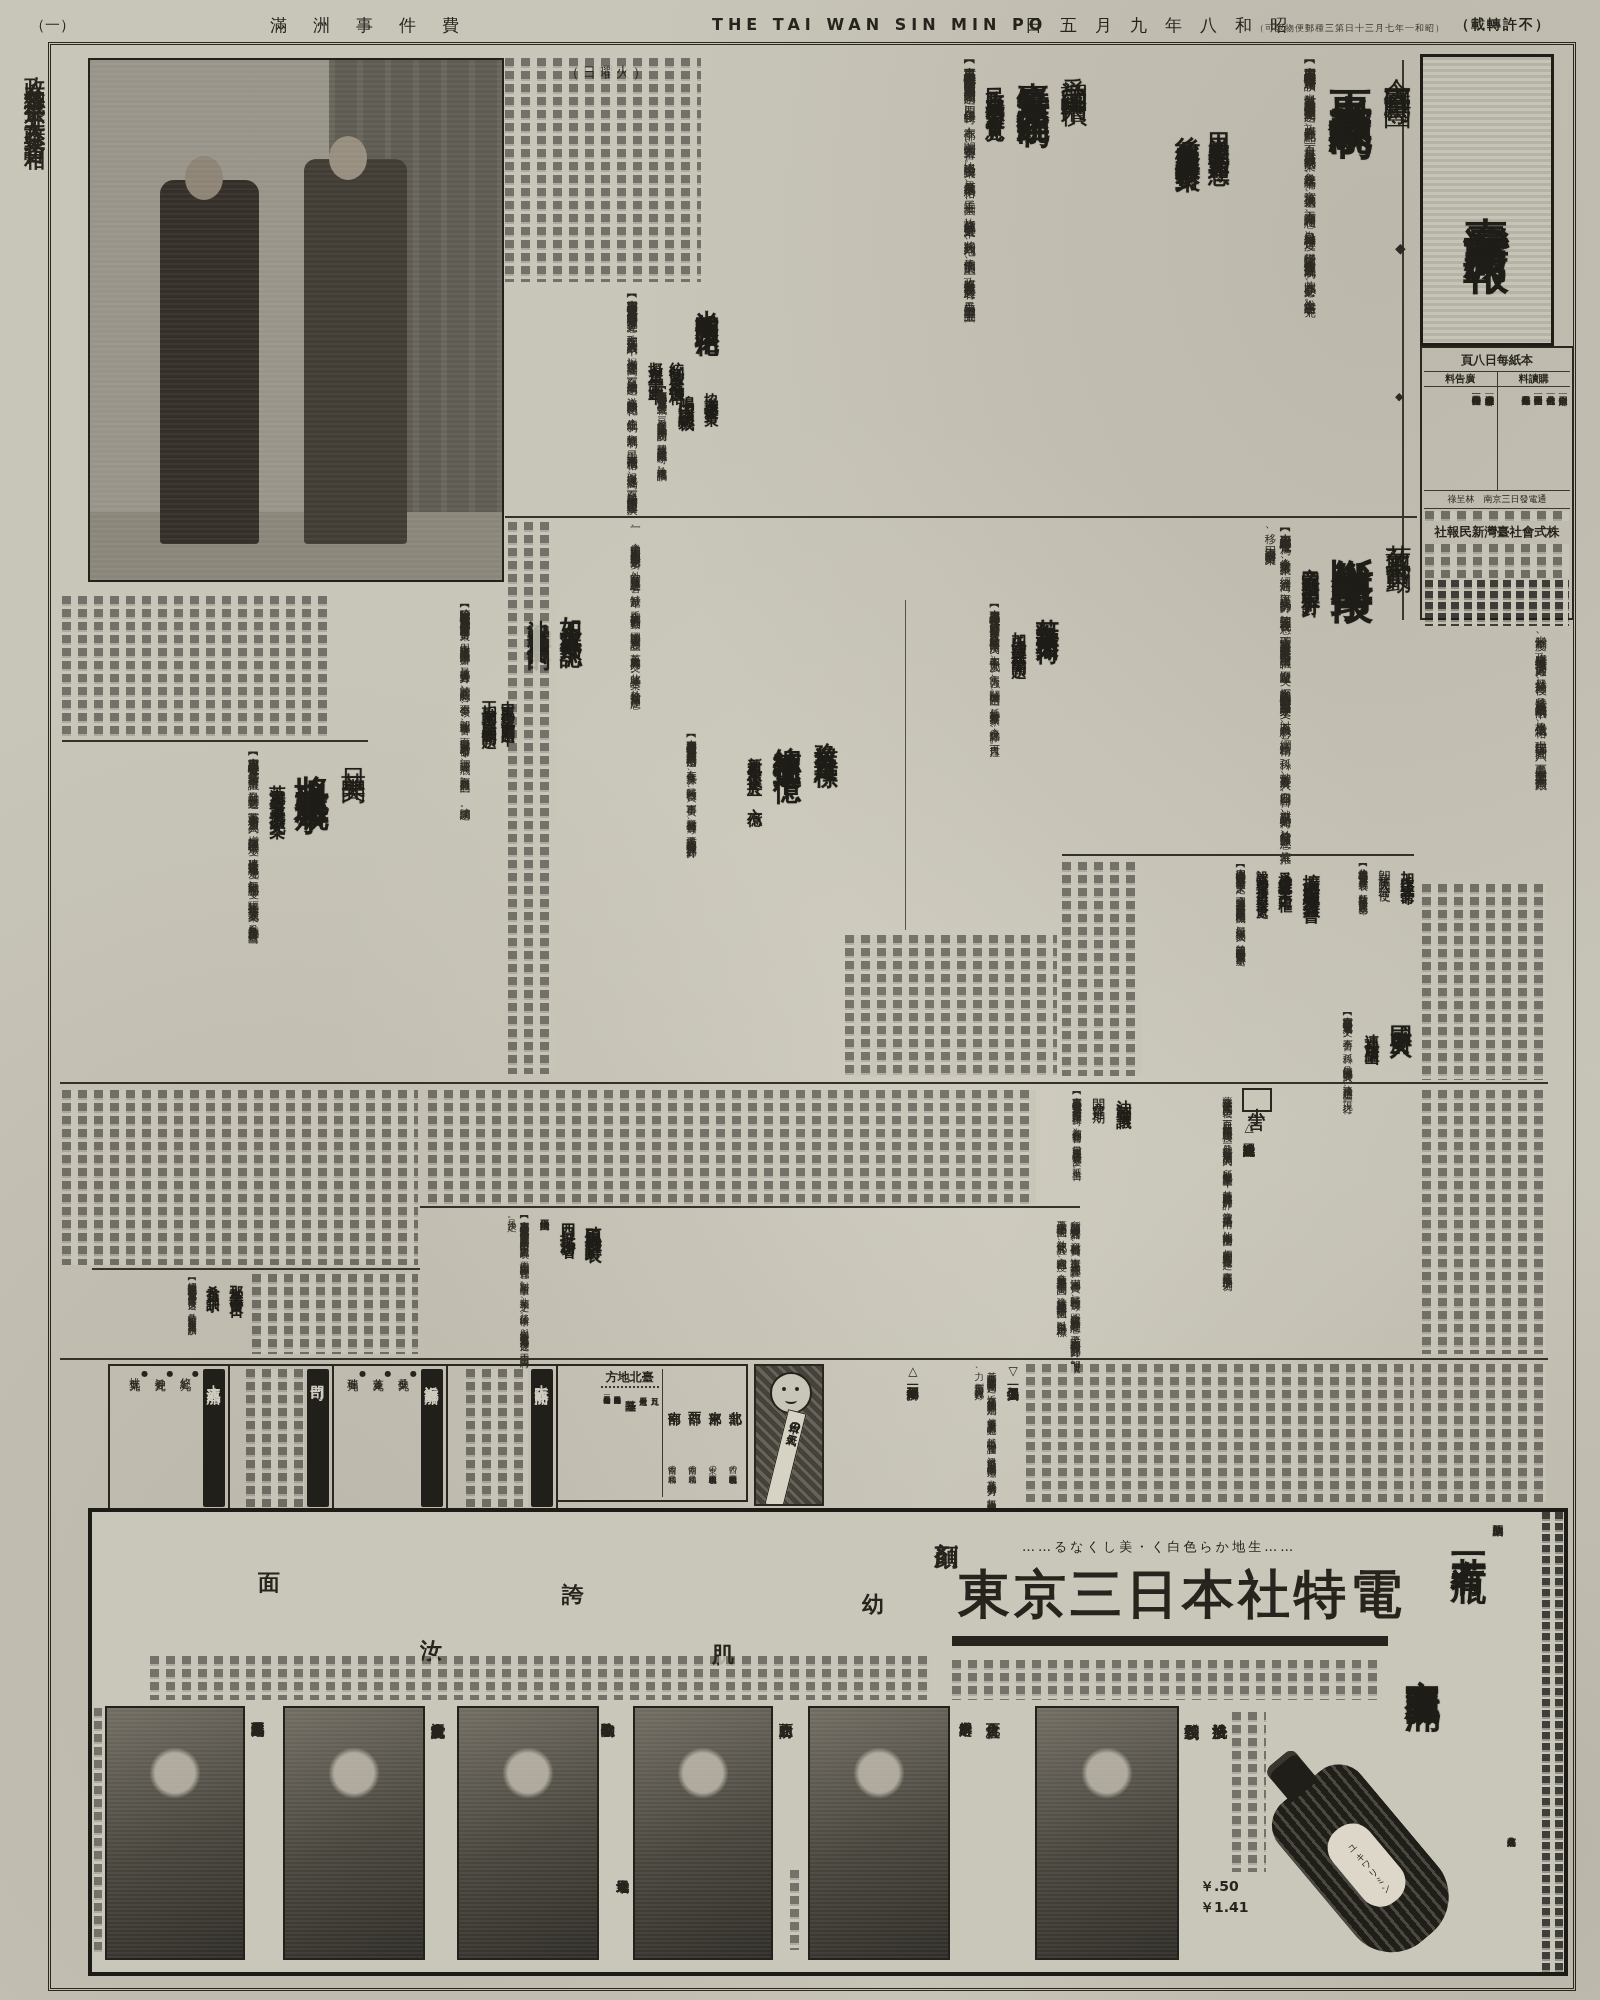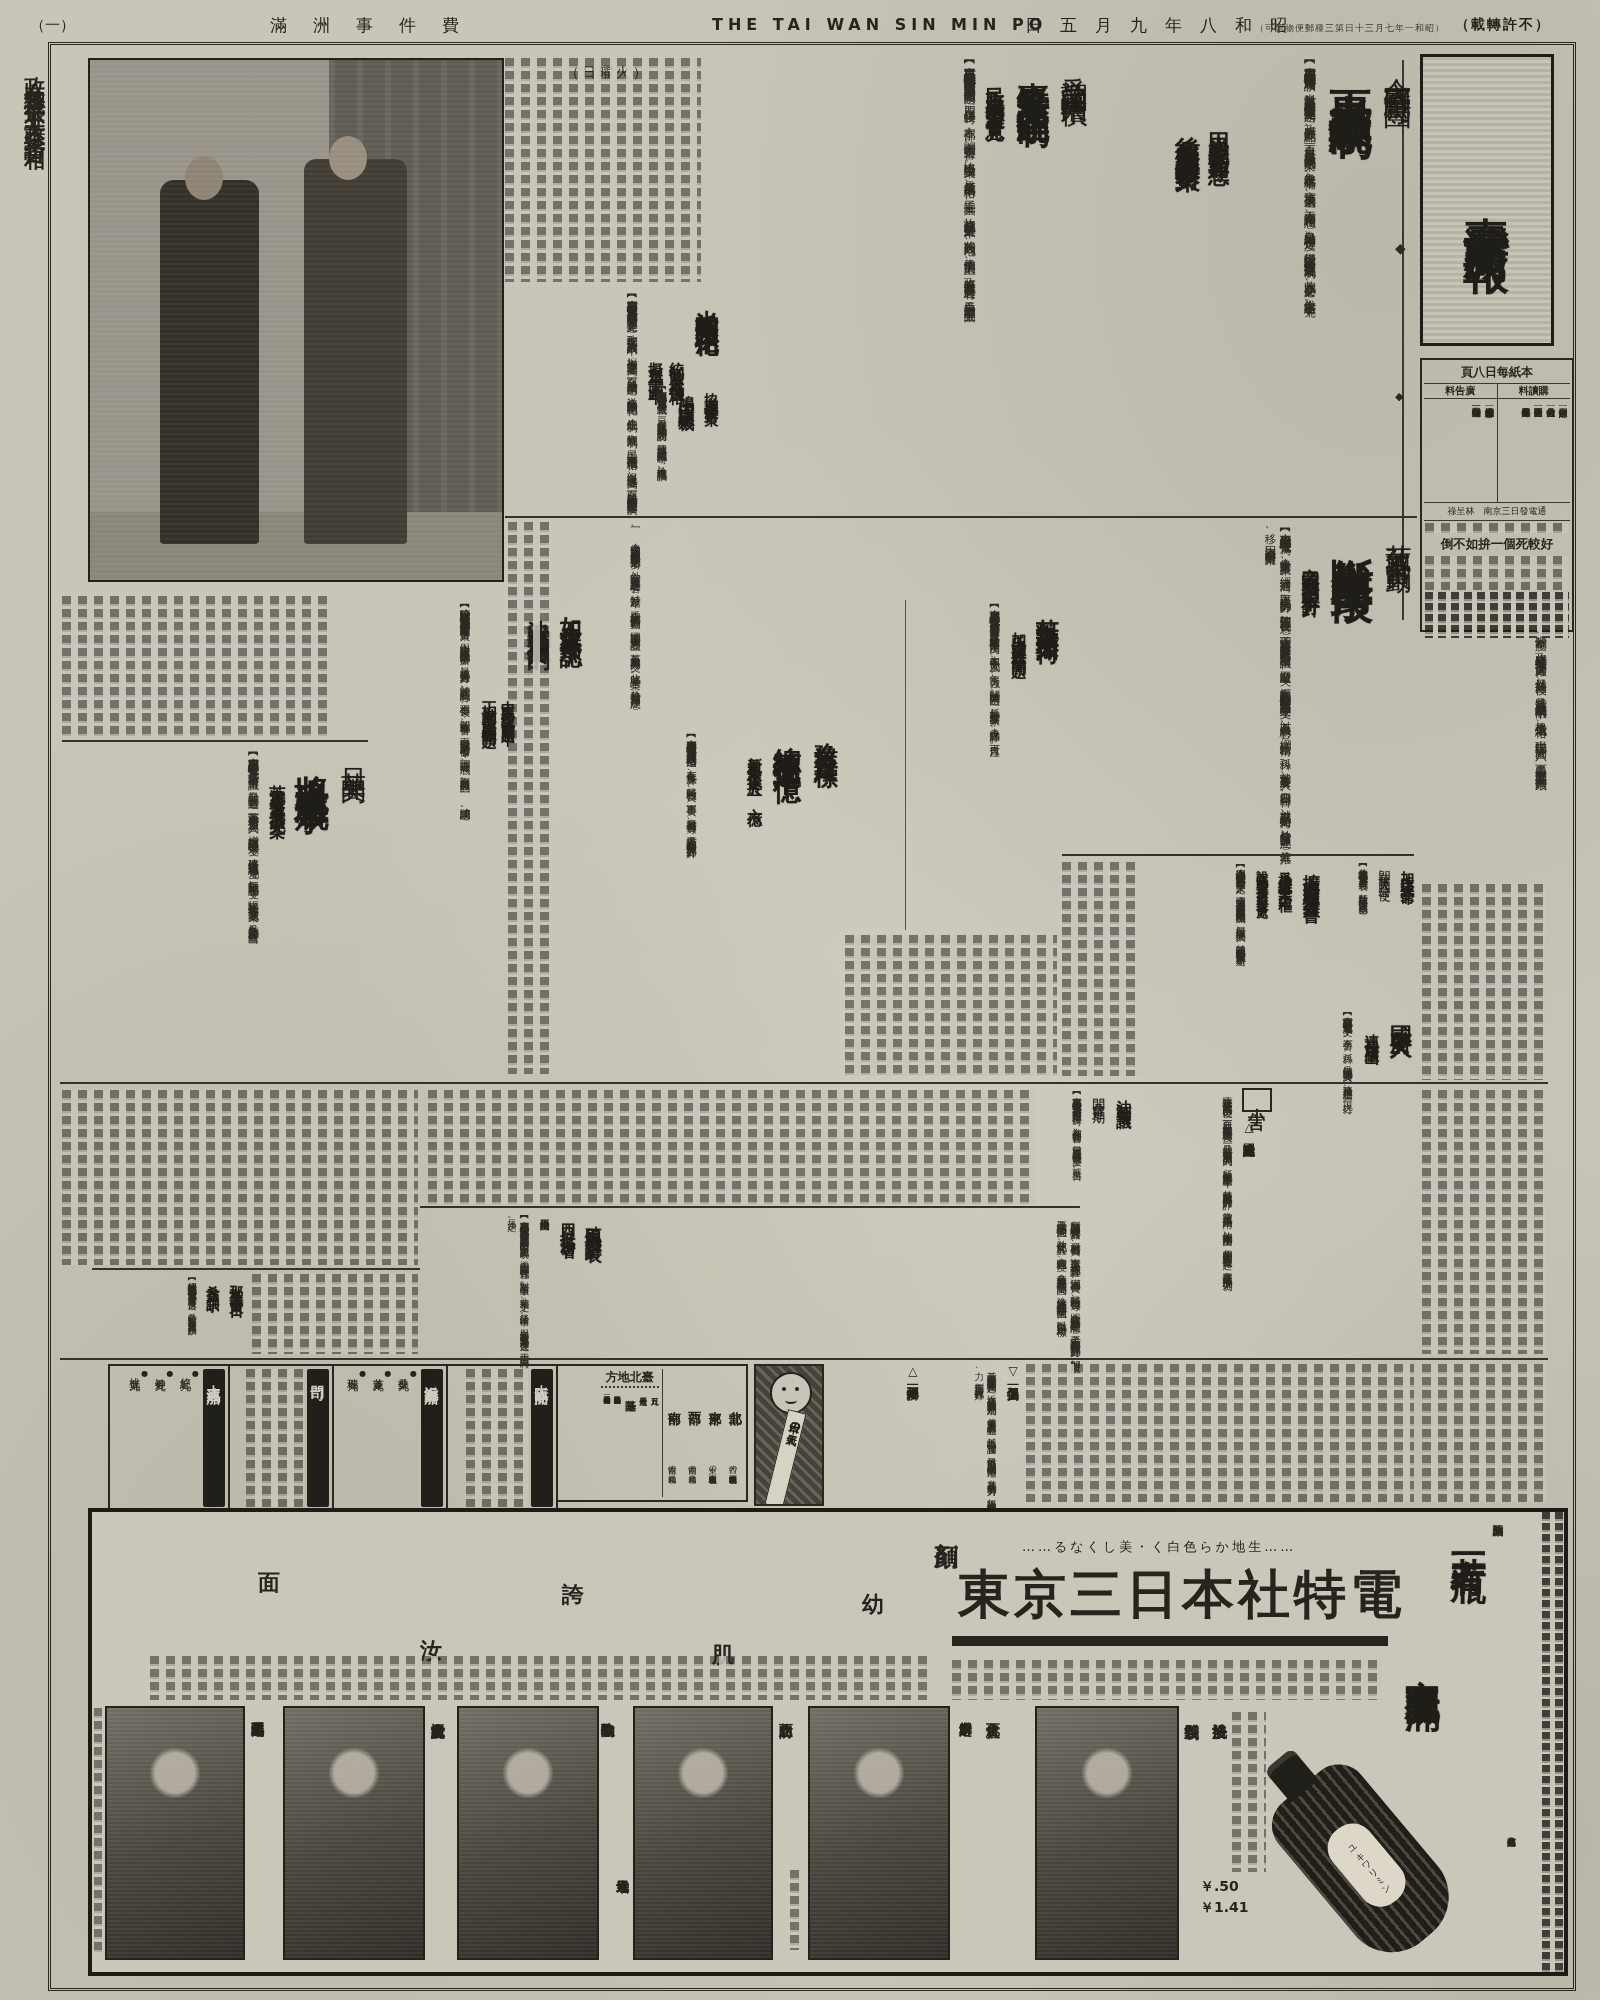--- a/index.html
+++ b/index.html
@@ -63,21 +63,21 @@
        background:repeating-linear-gradient(180deg,#b5b2a6 0 3px,#c6c3b7 3px 6px);display:flex;align-items:center;justify-content:center;">
     <div class="v b hl" style="font-size:46px;letter-spacing:8px;">臺灣新民報</div>
   </div>
 
   <div class="abs" style="left:1398px;top:60px;width:10px;height:560px;">
     <div class="abs" style="left:4px;top:0;width:2px;height:100%;background:#3a382f;"></div>
     <div class="abs" style="left:-3px;top:180px;font-size:14px;color:#2c2a23;">◆</div>
     <div class="abs" style="left:-3px;top:330px;font-size:11px;color:#2c2a23;">◆</div>
   </div>
 
-  <div class="abs frame" style="left:1420px;top:346px;width:154px;height:274px;padding:2px;box-sizing:border-box;margin-top:12px;">
+  <div class="abs frame" style="left:1420px;top:346px;width:154px;height:274px;padding:2px;box-sizing:border-box;">
     <div style="text-align:center;font-size:12px;font-weight:bold;border-bottom:1px solid #3a382f;padding:2px 0;">頁八日每紙本</div>
     <div style="display:flex;flex-direction:row-reverse;border-bottom:1px solid #3a382f;height:118px;">
       <div style="flex:1;border-left:1px solid #3a382f;">
         <div style="text-align:center;font-size:10px;font-weight:bold;border-bottom:1px solid #3a382f;">料讀購</div>
         <div class="rowr" style="gap:2px;padding:2px;height:92px;">
           <div class="v rates-entry">定價一部金四錢</div>
           <div class="v rates-entry">一個月前金七拾錢</div>
           <div class="v rates-entry">一個年同金拾壹圓</div>
           <div class="v rates-entry">郵稅共每月金十五錢</div>
         </div>
@@ -85,21 +85,21 @@
       <div style="flex:1;">
         <div style="text-align:center;font-size:10px;font-weight:bold;border-bottom:1px solid #3a382f;">料告廣</div>
         <div class="rowr" style="gap:3px;padding:2px;height:92px;">
           <div class="v rates-entry">普通欄一行十五字詰金八十錢</div>
           <div class="v rates-entry">特別欄一行金一圓二十錢</div>
         </div>
       </div>
     </div>
     <div style="text-align:center;font-size:9px;border-bottom:1px solid #3a382f;padding:2px 0;">祿呈林　南京三日發電通</div>
     <div class="tcol" style="height:10px;margin:2px 1px;"></div>
-    <div style="text-align:center;font-size:12.5px;font-weight:bold;padding:1px 0;">倒不如拚一個死較好</div>
+    <div style="text-align:center;font-size:12.5px;font-weight:bold;padding:1px 0;">社報民新灣臺社會式株</div>
     <div class="tcol" style="height:34px;margin:2px 1px;"></div>
     <div class="tcol dk" style="height:46px;margin:2px 1px;"></div>
   </div>
 
   <div class="abs v body" style="left:1420px;top:626px;width:128px;height:250px;">米穀制度、政府未持何等米價提高之方策、然於二箇月後、將見實施之米穀統制法中、格之最低價格、由現行法之二十一圓八一、而爲二十二圓五十至二十四圓八十錢。</div>
   <div class="abs tcol" style="left:1422px;top:884px;width:124px;height:196px;"></div>
 
   <div class="abs photo-frame" style="left:88px;top:58px;width:412px;height:520px;">
     <div style="position:relative;width:100%;height:100%;background:#98948a;overflow:hidden;">
       <div class="abs" style="right:0;top:0;width:42%;height:100%;background:#5e5b52;

